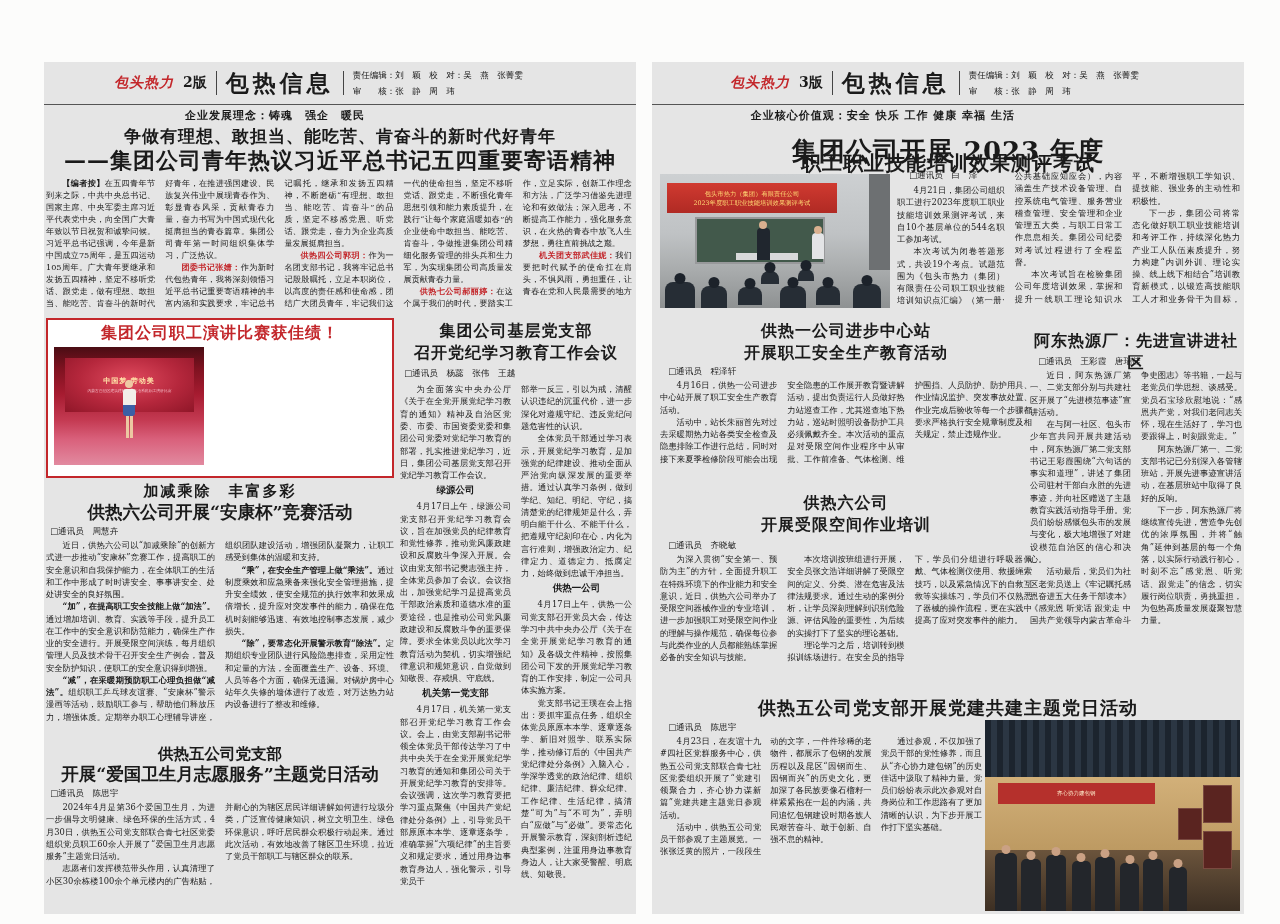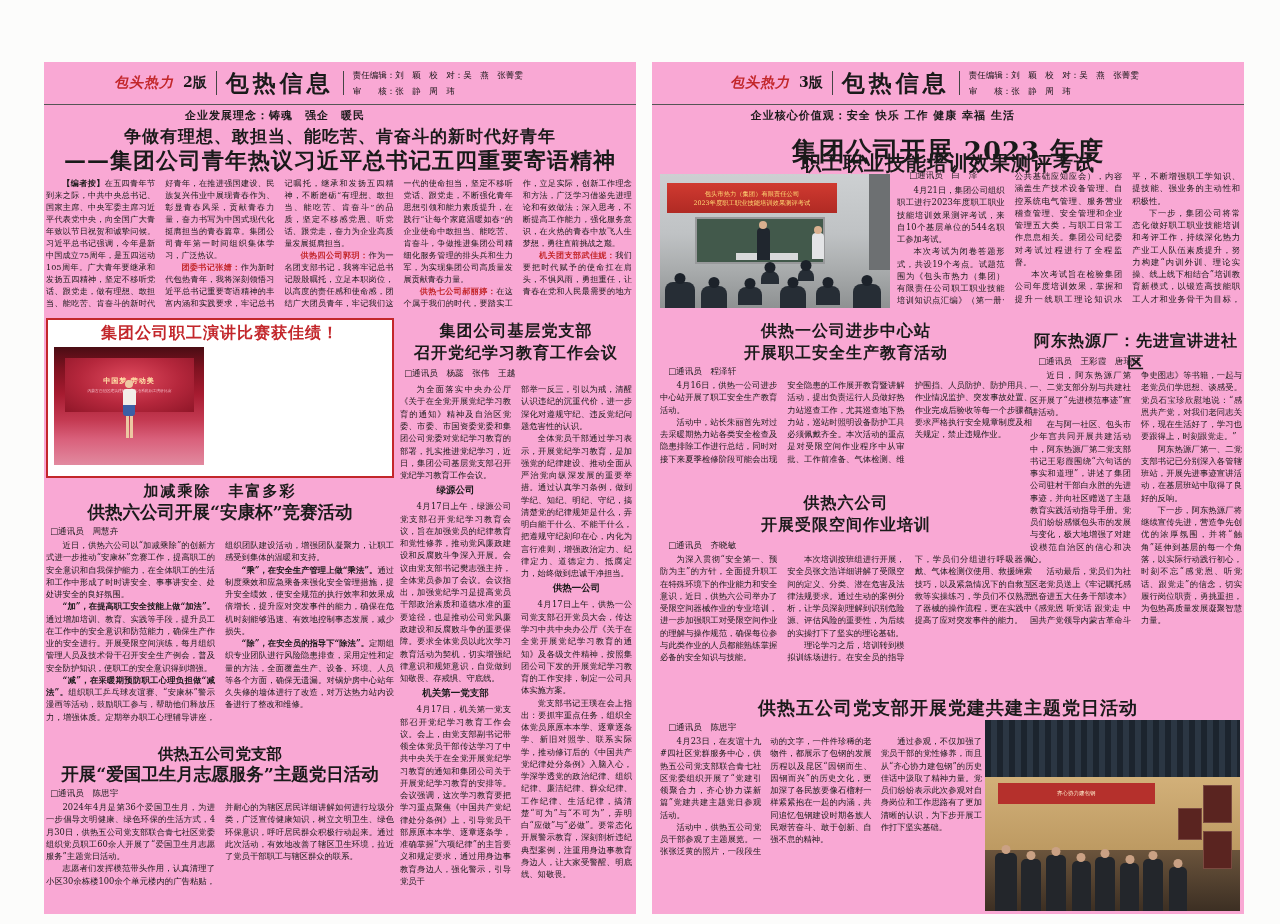--- a/index.html
+++ b/index.html
@@ -1,17 +1,17 @@
 <!DOCTYPE html>
 <html><head>
 <meta charset="utf-8">
 <style>
   html,body{margin:0;padding:0;}
   body{width:1280px;height:924px;position:relative;background:#fcfcfb;font-family:"DejaVu Serif",serif;color:#1a1a1a;overflow:hidden;}
-  .page{position:absolute;top:62px;width:592px;height:852px;background:#f9a8d4;}
+  .page{position:absolute;top:62px;width:592px;height:852px;background:#e5e5e5;}
   #page-left{left:44px;}
   #page-right{left:652px;}
   
   .mast{position:absolute;top:0;left:0;right:0;height:42px;border-bottom:1px solid #555;}
   .mast-inner{display:flex;align-items:center;gap:9px;height:100%;}
   #page-left .mast-inner{margin-left:70px;}
   #page-right .mast-inner{margin-left:78px;}
   .brand{font-style:italic;font-weight:bold;color:#c3272b;font-size:14px;letter-spacing:1px;}
   .pageno{font-weight:bold;font-size:14px;}
   .mast-div{width:1px;height:24px;background:#444;}
@@ -142,21 +142,21 @@
   </div>
 
   <div class="ankang-kicker">加减乘除　丰富多彩</div>
   <div class="ankang-title">供热六公司开展“安康杯”竞赛活动</div>
   <div class="ankang-by byline">□通讯员　周慧卉</div>
   <div class="ankang-body cols">
     <p class="body">近日，供热六公司以“加减乘除”的创新方式进一步推动“安康杯”竞赛工作，提高职工的安全意识和自我保护能力，在全体职工的生活和工作中形成了时时讲安全、事事讲安全、处处讲安全的良好氛围。</p>
     <p class="body"><span class="lead-b">“加”，在提高职工安全技能上做“加法”。</span><span>通过增加培训、教育、实践等手段，提升员工在工作中的安全意识和防范能力，确保生产作业的安全进行。开展受限空间演练，每月组织管理人员及技术骨干召开安全生产例会，普及安全防护知识，使职工的安全意识得到增强。</span></p>
     <p class="body"><span class="lead-b">“减”，在采暖期预防职工心理负担做“减法”。</span><span>组织职工乒乓球友谊赛、“安康杯”警示漫画等活动，鼓励职工参与，帮助他们释放压力，增强体质。定期举办职工心理辅导讲座，组织团队建设活动，增强团队凝聚力，让职工感受到集体的温暖和支持。</span></p>
     <p class="body"><span class="lead-b">“乘”，在安全生产管理上做“乘法”。</span><span>通过制度乘效和应急乘备来强化安全管理措施，提升安全绩效，使安全规范的执行效率和效果成倍增长，提升应对突发事件的能力，确保在危机时刻能够迅速、有效地控制事态发展，减少损失。</span></p>
-    <p class="body"><span class="lead-b">“除”，在安全员的指导下“除法”。</span><span>定期组织专业团队进行风险隐患排查，采用定性和定量的方法，全面覆盖生产、设备、环境、人员等各个方面，确保无遗漏。对锅炉房中心站年久失修的墙体进行了改造，对万达热力站内设备进行了整改和维修。</span></p>
+    <p class="body"><span class="lead-b">“除”，要常态化开展警示教育“除法”。</span><span>定期组织专业团队进行风险隐患排查，采用定性和定量的方法，全面覆盖生产、设备、环境、人员等各个方面，确保无遗漏。对锅炉房中心站年久失修的墙体进行了改造，对万达热力站内设备进行了整改和维修。</span></p>
   </div>
 
   <div class="hyg-t1">供热五公司党支部</div>
   <div class="hyg-t2">开展“爱国卫生月志愿服务”主题党日活动</div>
   <div class="hyg-by byline">□通讯员　陈思宇</div>
   <div class="hyg-body cols">
     <p class="body">2024年4月是第36个爱国卫生月，为进一步倡导文明健康、绿色环保的生活方式，4月30日，供热五公司党支部联合青七社区党委组织党员职工60余人开展了“爱国卫生月志愿服务”主题党日活动。</p>
     <p class="body">志愿者们发挥模范带头作用，认真清理了小区30余栋楼100余个单元楼内的广告粘贴，并耐心的为辖区居民详细讲解如何进行垃圾分类，广泛宣传健康知识，树立文明卫生、绿色环保意识，呼吁居民群众积极行动起来。通过此次活动，有效地改善了辖区卫生环境，拉近了党员干部职工与辖区群众的联系。</p>
   </div>
 

